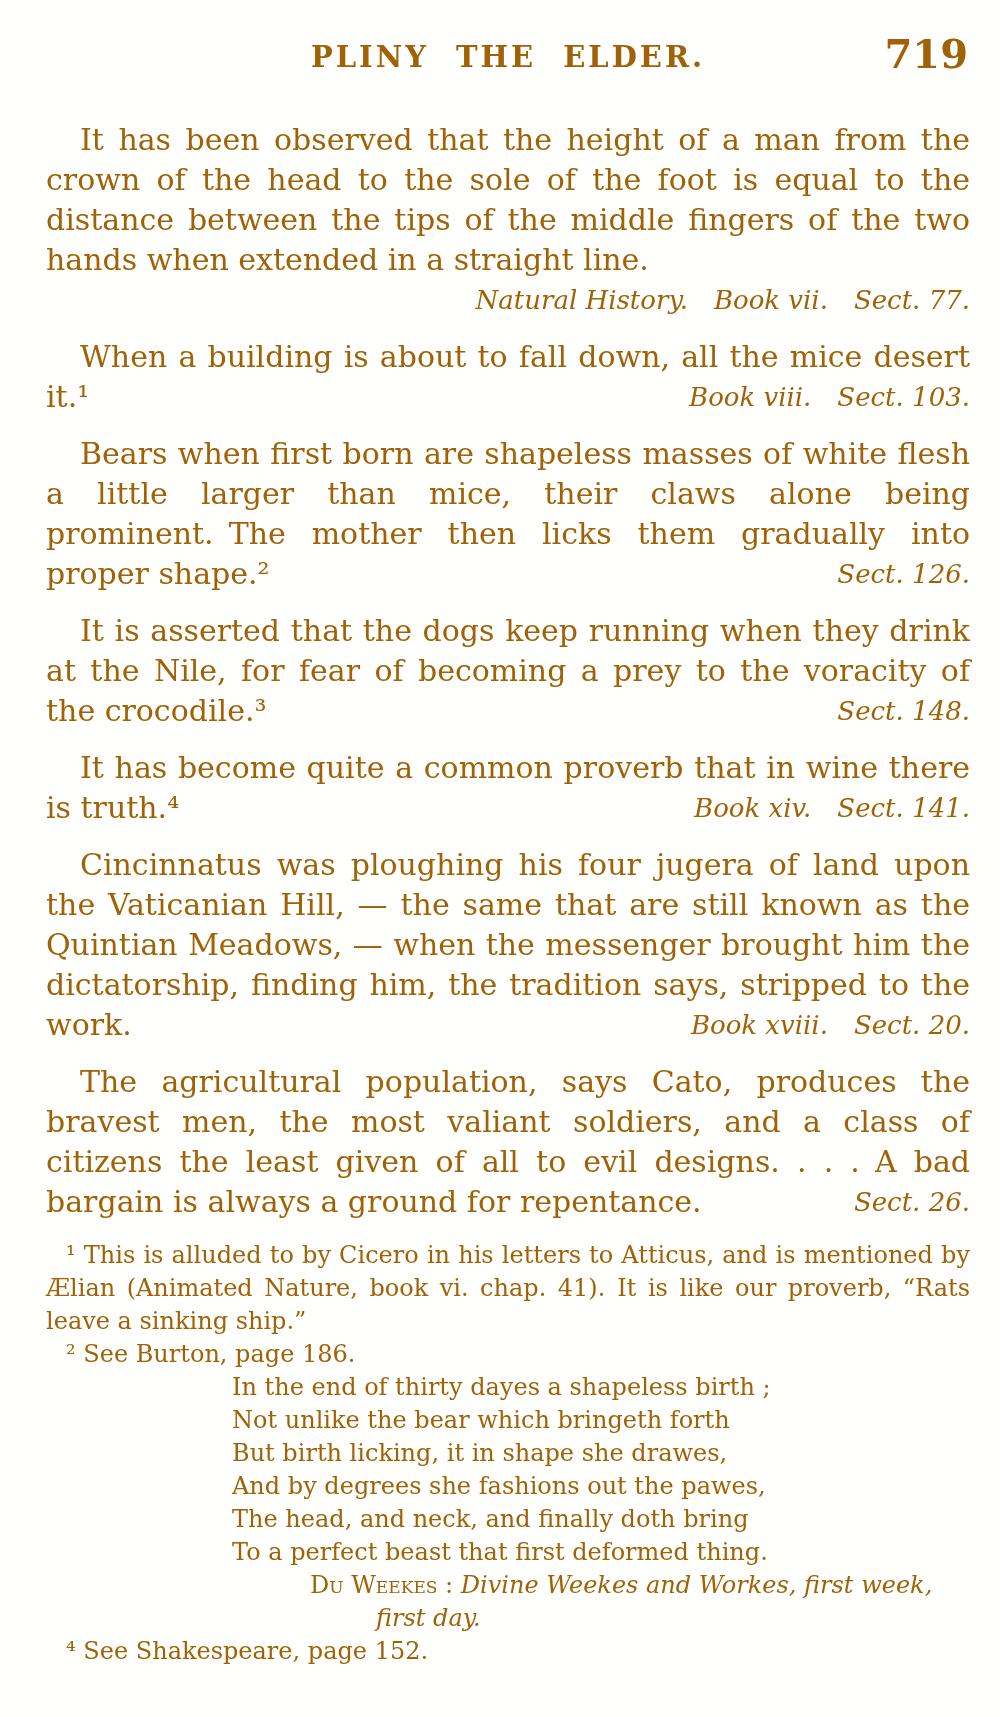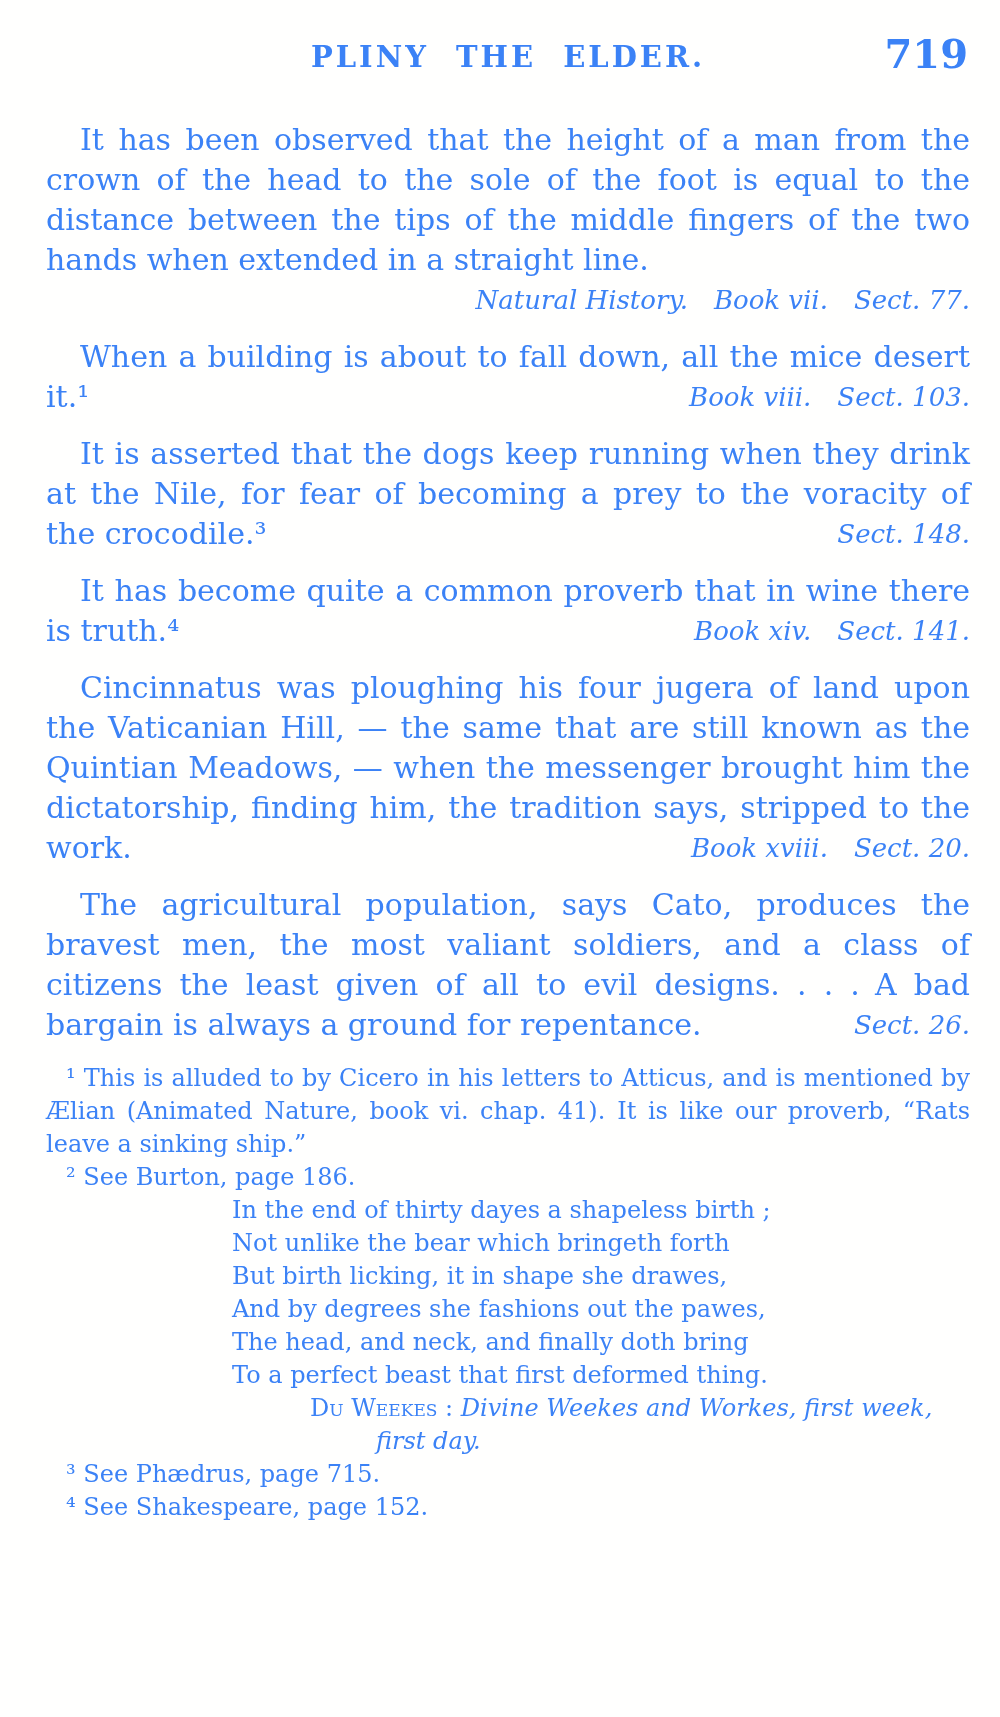--- a/index.html
+++ b/index.html
@@ -2,21 +2,21 @@
 <html><head>
 <meta charset="utf-8">
 <style>
   html, body { margin:0; padding:0; background:#ffffff; }
   .page {
     width:1000px; height:1717px;
     background:#fffffe;
     box-sizing:border-box;
     padding:34px 30px 0 46px;
     font-family:"DejaVu Serif", "Liberation Serif", serif;
-    color:#3b82f6;
+    color:#a16207;
     position:relative;
     overflow:hidden;
   }
   
   .running-head { position:relative; height:52px; }
   .running-title {
     text-align:center;
     font-size:29px;
     letter-spacing:3px;
     word-spacing:14px;
@@ -80,20 +80,24 @@
     <div class="quote">
       <p class="qtext">It has been observed that the height of a man from the crown of the head to the sole of the foot is equal to the distance between the tips of the middle fingers of the two hands when extended in a straight line.</p>
       <div class="attr">Natural History.  Book vii.  Sect. 77.</div>
     </div>
 
     <div class="quote">
       <p class="qtext">When a building is about to fall down, all the mice desert it.¹</p>
       <div class="attr inline">Book viii.  Sect. 103.</div>
     </div>
 
+    <div class="quote">
+      <p class="qtext">Bears when first born are shapeless masses of white flesh a little larger than mice, their claws alone being prominent. The mother then licks them gradually into proper shape.²</p>
+      <div class="attr inline">Sect. 126.</div>
+    </div>
 
     <div class="quote">
       <p class="qtext">It is asserted that the dogs keep running when they drink at the Nile, for fear of becoming a prey to the voracity of the crocodile.³</p>
       <div class="attr inline">Sect. 148.</div>
     </div>
 
     <div class="quote">
       <p class="qtext">It has become quite a common proverb that in wine there is truth.⁴</p>
       <div class="attr inline">Book xiv.  Sect. 141.</div>
     </div>
@@ -123,23 +127,20 @@
         <div class="poem-line">Not unlike the bear which bringeth forth</div>
         <div class="poem-line">But birth licking, it in shape she drawes,</div>
         <div class="poem-line">And by degrees she fashions out the pawes,</div>
         <div class="poem-line">The head, and neck, and finally doth bring</div>
         <div class="poem-line">To a perfect beast that first deformed thing.</div>
       </div>
       <div class="poem-attr"><span class="poem-author">Du Weekes :</span><span class="work-title"> Divine Weekes and Workes, first week,</span></div>
       <div class="poem-attr2">first day.</div>
     </div>
 
-    <div class="footnote">
-      <p>³ See Phædrus, page 715.</p>
-    </div>
 
     <div class="footnote">
       <p>⁴ See Shakespeare, page 152.</p>
     </div>
 
   </div>
 
 </div>
 
 </body></html>

